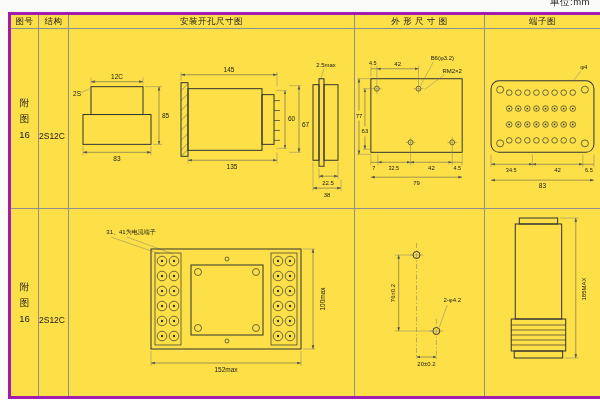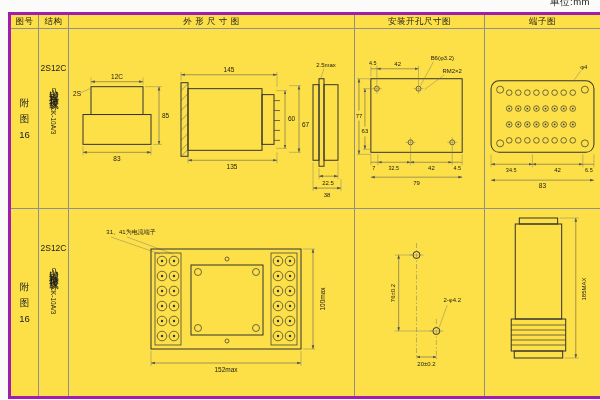--- a/index.html
+++ b/index.html
@@ -8,21 +8,21 @@
   .sheet{position:relative;width:600px;height:282px}
   .unit{position:absolute;top:-4px;right:10px;font-size:9.5px;letter-spacing:.5px}
   .table{position:absolute;left:8px;top:12px;width:589px;height:381px;border:3px solid #a21caf;
          display:grid;grid-template-columns:28px 30px 286px 130px 1fr;
          grid-template-rows:14px 180px 1fr;background:#fde047}
   .cell{border-right:1px solid #8f8f8f;border-bottom:1px solid #8f8f8f;position:relative;overflow:hidden}
   .lastc{border-right:none}
   .lastr{border-bottom:none}
   .hc{display:flex;align-items:center;justify-content:center;font-size:8.5px;letter-spacing:.5px}
   .figc{display:flex;flex-direction:column;align-items:center;justify-content:center;gap:3px;font-size:9.5px}
-  .structc{display:flex;flex-direction:column;align-items:center;padding-top:34px;gap:7px}
+  .structc{display:flex;flex-direction:row;align-items:center;padding-top:34px;gap:7px}
   .model{font-size:8.5px}
   .desc{writing-mode:vertical-rl;text-orientation:upright;font-size:9.5px;letter-spacing:2px}
   .code{writing-mode:vertical-rl;font-size:6.5px;margin-top:2px}
   .drawc svg{display:block;width:100%;height:100%}
   svg text{font-family:"Liberation Sans","DejaVu Sans",sans-serif;fill:#1a1a1a}
   .f5{font-size:5.5px}.f6{font-size:6px}.f65{font-size:6.5px}
   .ol{fill:none;stroke:#333;stroke-width:1}
   .ol2{fill:none;stroke:#333;stroke-width:.7}
   .dim{stroke:#555;stroke-width:.55;fill:none}
   .ext{stroke:#777;stroke-width:.45;fill:none}
@@ -41,22 +41,22 @@
   </defs>
 </svg>
 
 <div class="sheet">
   <div class="unit">单位:mm</div>
 
   <div class="table">
 
     <div class="cell hc">图号</div>
     <div class="cell hc">结构</div>
+    <div class="cell hc">安装开孔尺寸图</div>
     <div class="cell hc">外 形 尺 寸 图</div>
-    <div class="cell hc">安装开孔尺寸图</div>
     <div class="cell hc lastc">端子图</div>
 
     <div class="cell figc">
       <span>附</span>
       <span>图</span>
       <span>16</span>
     </div>
 
     <div class="cell structc">
       <div class="model">2S12C</div>

